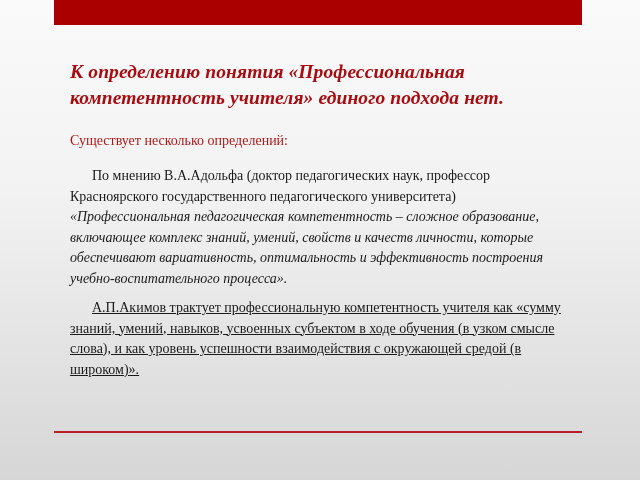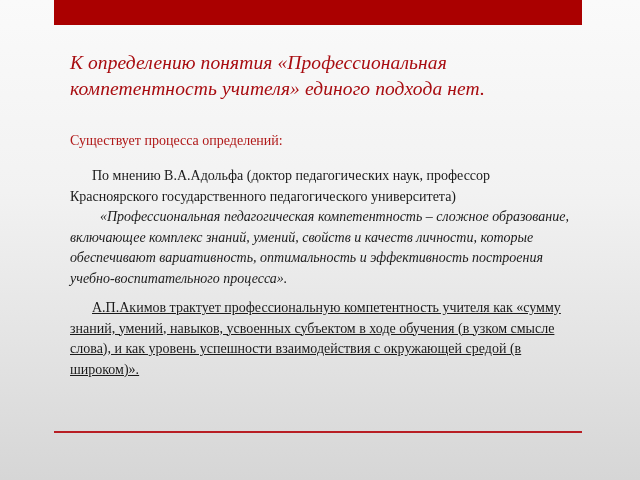--- a/index.html
+++ b/index.html
@@ -6,49 +6,49 @@
   body {
     width:640px; height:480px; overflow:hidden; position:relative;
     background: linear-gradient(180deg, #fafafa 0%, #f2f2f2 40%, #e2e2e2 75%, #d6d6d6 100%);
     font-family: "Liberation Serif", "DejaVu Serif", serif;
   }
   .top-bar {
     position:absolute; left:54px; top:0; width:528px; height:25px;
     background:#aa0000;
   }
   .title {
-    position:absolute; left:70px; top:50px; width:520px;
-    color:#a80c10; font-size:19.5px; font-style:italic; font-weight:normal;
+    position:absolute; left:70px; top:59px; width:520px;
+    color:#a80c10; font-size:19.5px; font-style:italic; font-weight:bold;
     line-height:26px; letter-spacing:0.1px;
   }
   .subtitle {
     position:absolute; left:70px; top:132px;
     color:#b01818; font-size:14px; line-height:18px;
   }
   .body-text {
     position:absolute; left:70px; width:500px;
     color:#1a1a1a; font-size:14px; line-height:20.5px;
   }
   .p1 { top:166px; }
   .p2 { top:298px;text-decoration:underline; }
   .indent { display:inline-block; width:22px; }
-  .it { font-style:italic;margin-left:30px; }
+  .it { font-style:italic; }
   .bottom-line {
     position:absolute; left:54px; top:431px; width:528px; height:2px;
     background:#b81e24;
   }
 </style>
 </head>
 <body>
 
 <div class="top-bar"></div>
 
 <div class="title">К определению понятия «Профессиональная компетентность учителя» единого подхода нет.</div>
 
-<div class="subtitle">Существует процесса определений:</div>
+<div class="subtitle">Существует несколько определений:</div>
 
 <div class="body-text p1">
   <span class="indent"></span><span>По мнению В.А.Адольфа (доктор педагогических наук, профессор Красноярского государственного педагогического университета)</span>
   <span class="it">«Профессиональная педагогическая компетентность – сложное образование, включающее комплекс знаний, умений, свойств и качеств личности, которые обеспечивают вариативность, оптимальность и эффективность построения учебно-воспитательного процесса».</span>
 </div>
 
 <div class="body-text p2">
   <span class="indent"></span><span>А.П.Акимов трактует профессиональную компетентность учителя как «сумму знаний, умений, навыков, усвоенных субъектом в ходе обучения (в узком смысле слова), и как уровень успешности взаимодействия с окружающей средой (в широком)».</span>
 </div>
 

